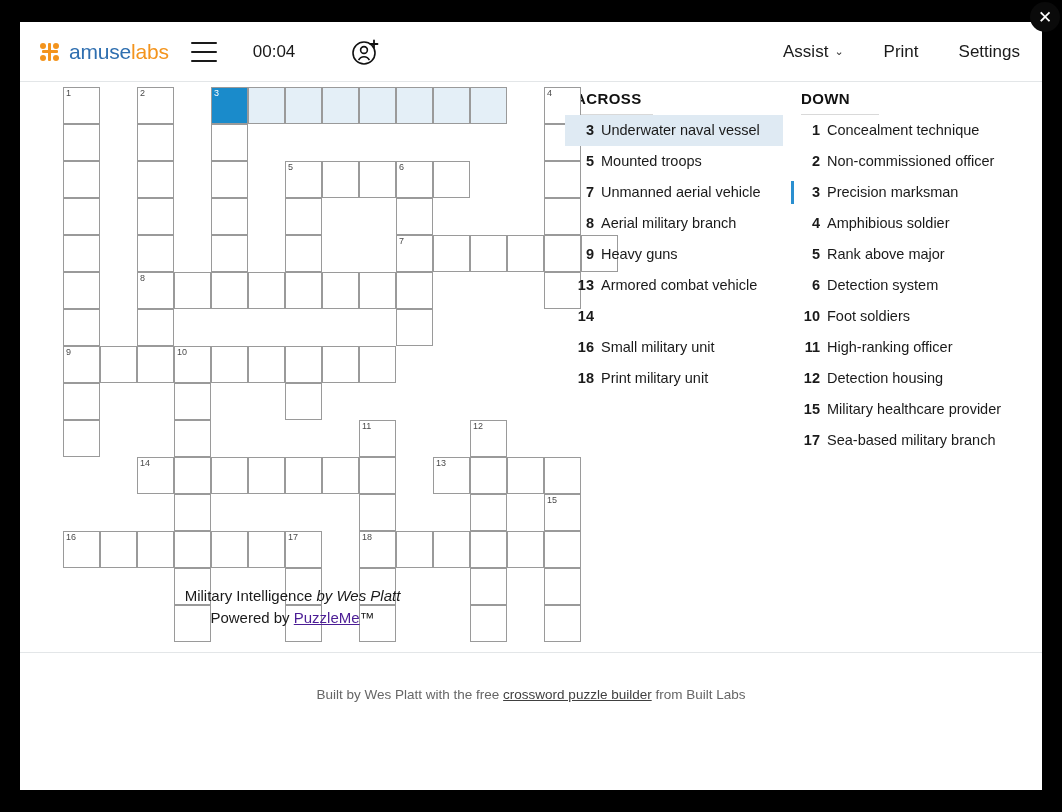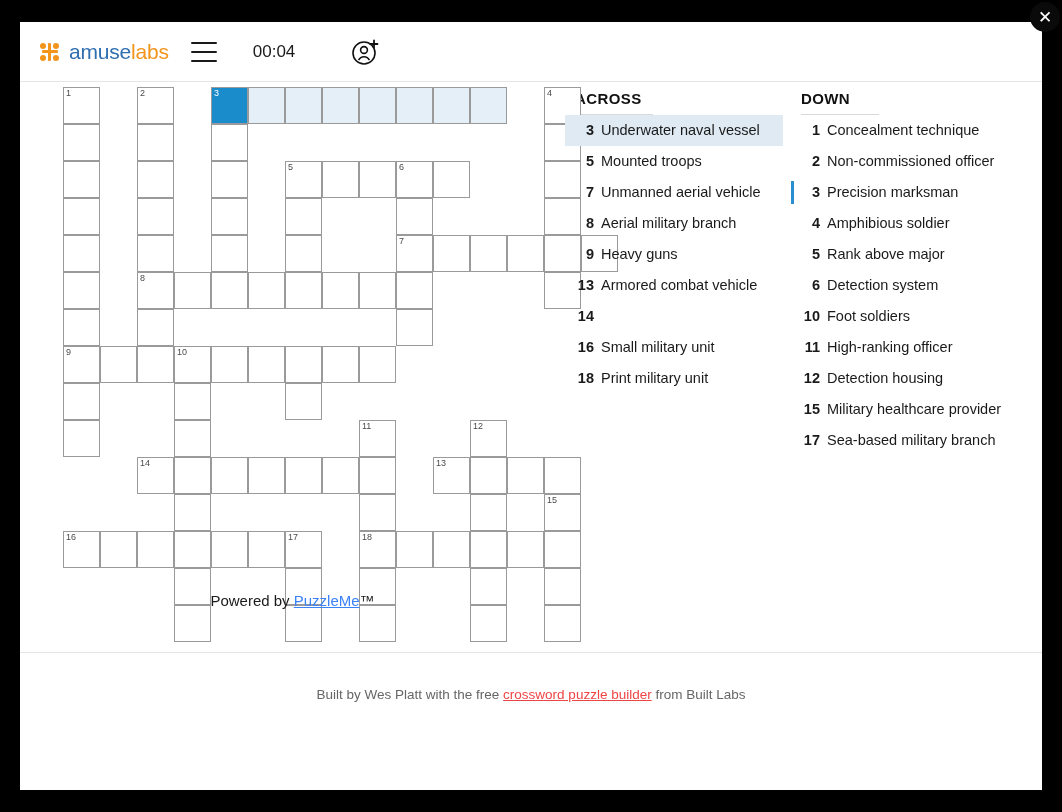--- a/index.html
+++ b/index.html
@@ -85,21 +85,21 @@
     font-family: "Liberation Sans", sans-serif;
   }
   .cell.cur .num { color: #fff; }
 
   .byline {
     position: absolute; left: 0; top: 505px; width: 545px;
     text-align: center; font-size: 15px; color: #1a1a1a;
   }
   .byline .it { font-style: italic; }
   .byline .l2 { margin-top: 5px; }
-  .byline a { color: #3b82f6; text-decoration: underline; }
+  .byline a { color: #4c1d95; text-decoration: underline; }
 
   
   .cluepane { flex: 1; display: flex; padding-top: 8px; }
   .cluecol { width: 226px; padding-right: 8px; }
   .cluecol.down { width: 235px; }
   .cluehead {
     font-size: 15px; font-weight: bold; letter-spacing: 0.4px;
     color: #111; padding: 0 0 7px 10px;
   }
   .cluehead-rule { height: 1px; background: #d9d9d9; width: 78px; margin-left: 10px; }
@@ -115,21 +115,21 @@
     width: 3px; background: #2a8fd0;
   }
 
   
   .footer {
     height: 83px; border-top: 1px solid #e3e6e8;
     display: flex; align-items: center; justify-content: center;
     background: #fff;
   }
   .footer-text { font-size: 13.5px; color: #666; }
-  .footer-text a { color: #ef4444; text-decoration: underline; }
+  .footer-text a { color: #404040; text-decoration: underline; }
 </style>
 </head>
 <body>
 
 <div id="root">
 
   <div class="close-btn">✕</div>
 
   <div class="window">
 
@@ -157,20 +157,28 @@
 
       <div class="adduser">
         <svg viewBox="0 0 30 30" width="30" height="30" aria-hidden="true">
           <circle cx="13" cy="16" r="11" fill="none" stroke="#111" stroke-width="1.6"></circle>
           <circle cx="13" cy="13" r="3.4" fill="none" stroke="#111" stroke-width="1.6"></circle>
           <path d="M7.6 23.2 a6 6 0 0 1 10.8 0" fill="none" stroke="#111" stroke-width="1.6"></path>
           <path d="M23 3.5 v7 M19.5 7 h7" stroke="#111" stroke-width="1.8" stroke-linecap="round"></path>
         </svg>
       </div>
 
+      <div class="header-right">
+        <div class="hbtn">
+          <span>Assist</span>
+          <span class="caret">⌄</span>
+        </div>
+        <div class="hbtn">Print</div>
+        <div class="hbtn">Settings</div>
+      </div>
     </div>
 
 
     <div class="body">
 
       <div class="gridpane">
         <div class="cwgrid" id="cwgrid">
             <div class="cell" style="left: 0px; top: 0px;">
               <span class="num">1</span>
             </div>
@@ -310,20 +318,24 @@
             <div class="cell" style="left: 407px; top: 481px;"></div>
             <div class="cell" style="left: 481px; top: 481px;"></div>
             <div class="cell" style="left: 111px; top: 518px;"></div>
             <div class="cell" style="left: 222px; top: 518px;"></div>
             <div class="cell" style="left: 296px; top: 518px;"></div>
             <div class="cell" style="left: 407px; top: 518px;"></div>
             <div class="cell" style="left: 481px; top: 518px;"></div>
           </div>
 
         <div class="byline">
+          <div class="l1">
+            <span>Military Intelligence</span>
+            <span class="it">by Wes Platt</span>
+          </div>
           <div class="l2">
             <span>Powered by </span><a href="#">PuzzleMe</a><span>™</span>
           </div>
         </div>
       </div>
 
       <div class="cluepane">
 
         <div class="cluecol across">
           <div class="cluehead">ACROSS</div>

